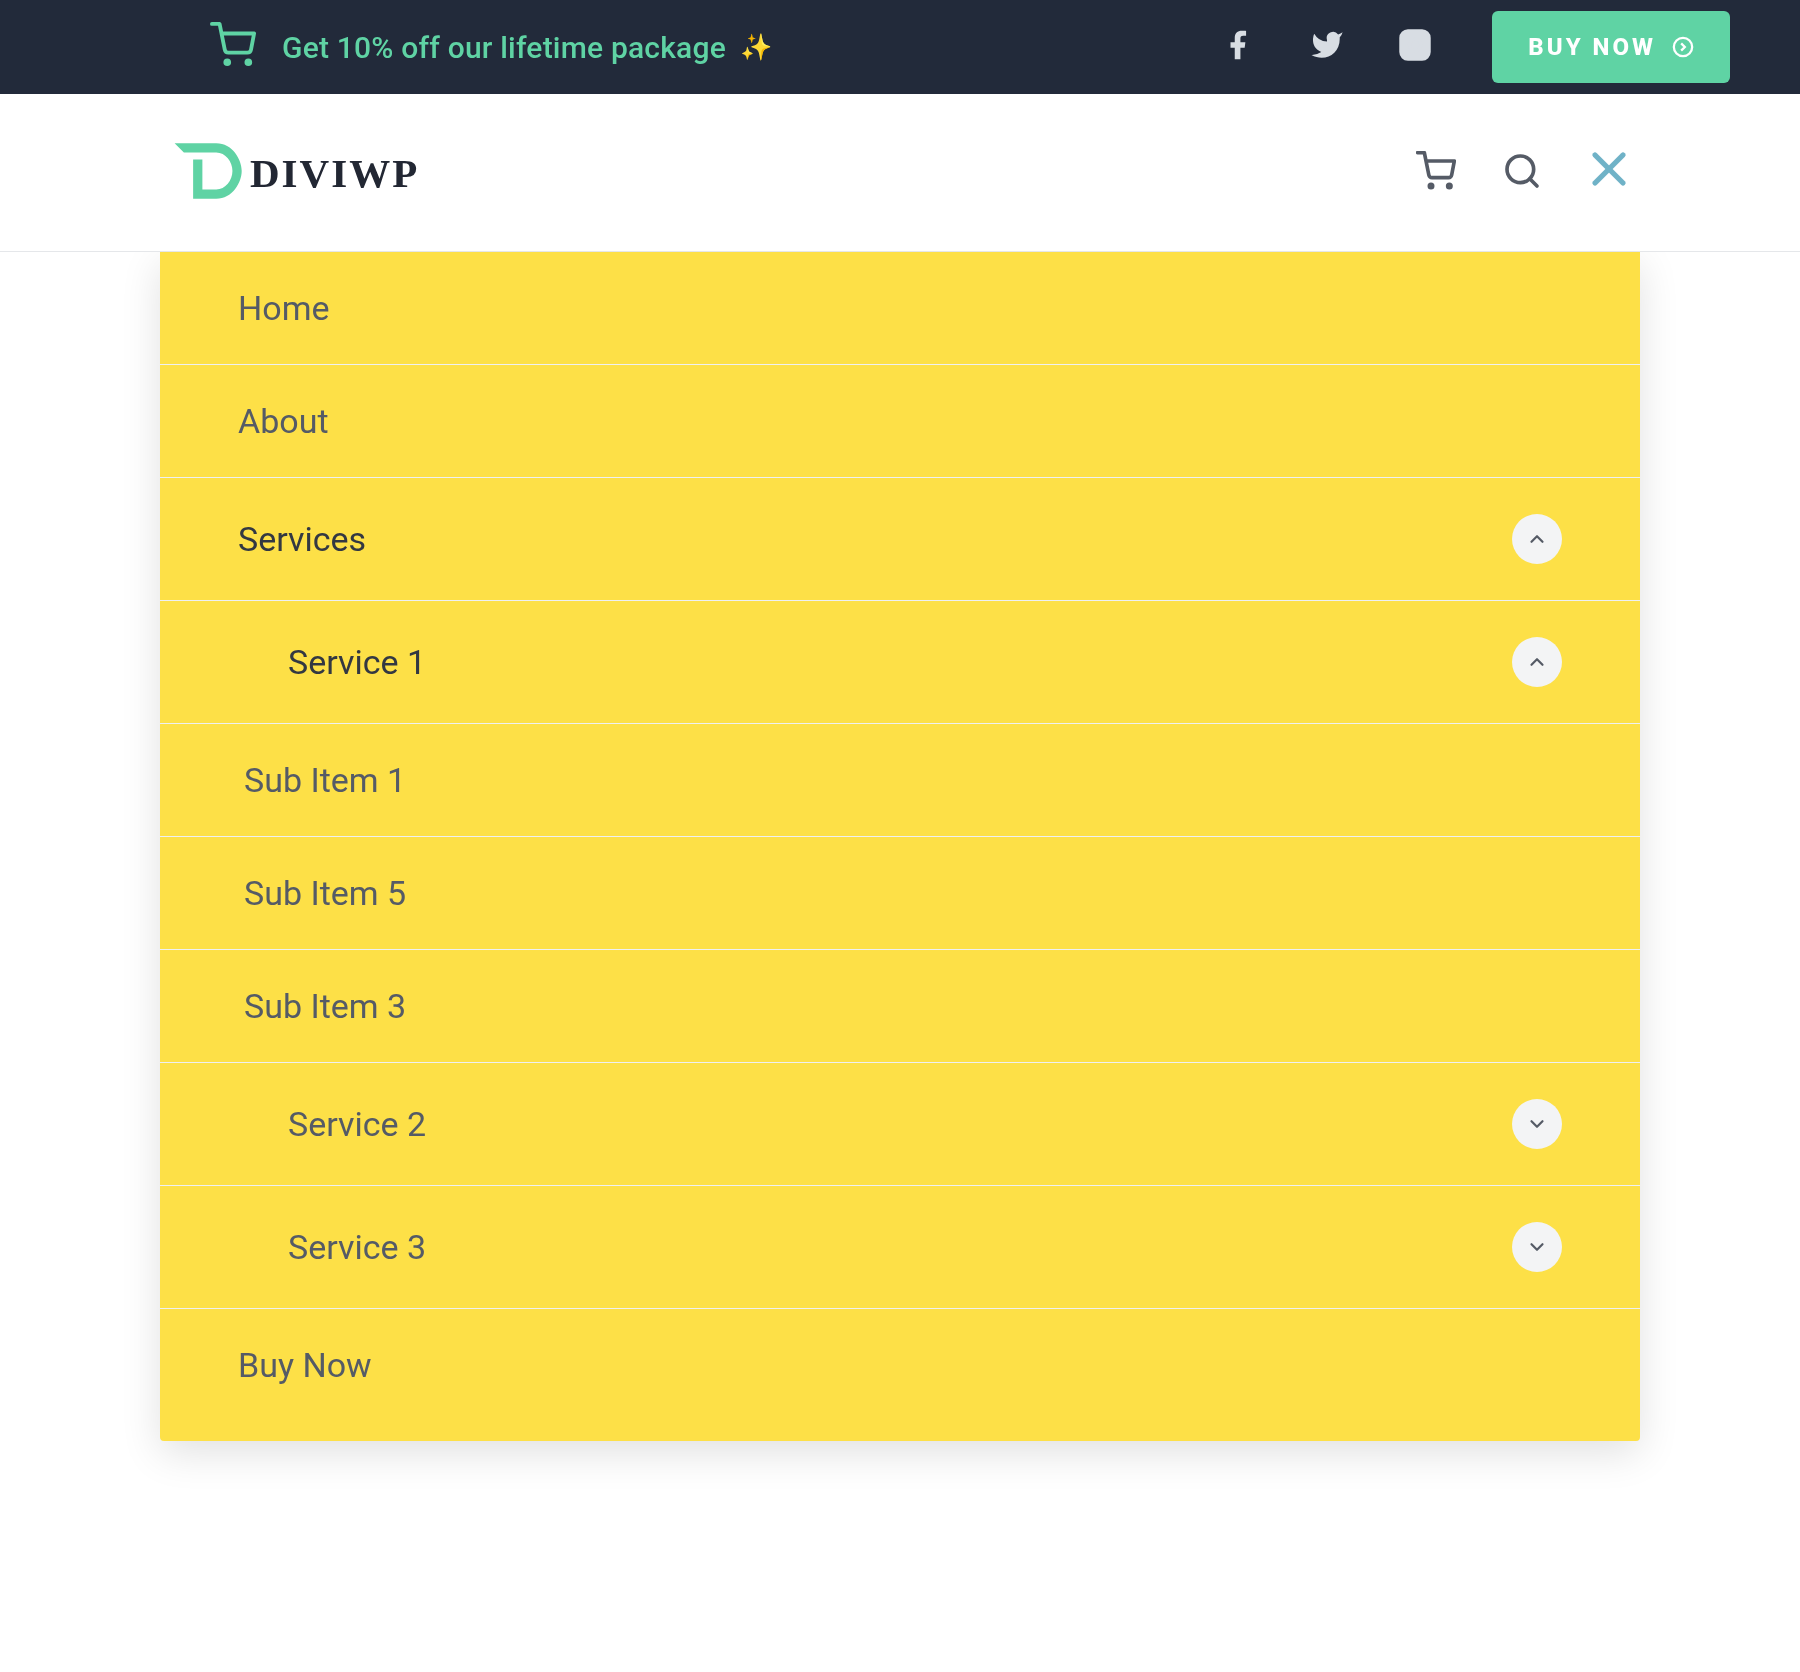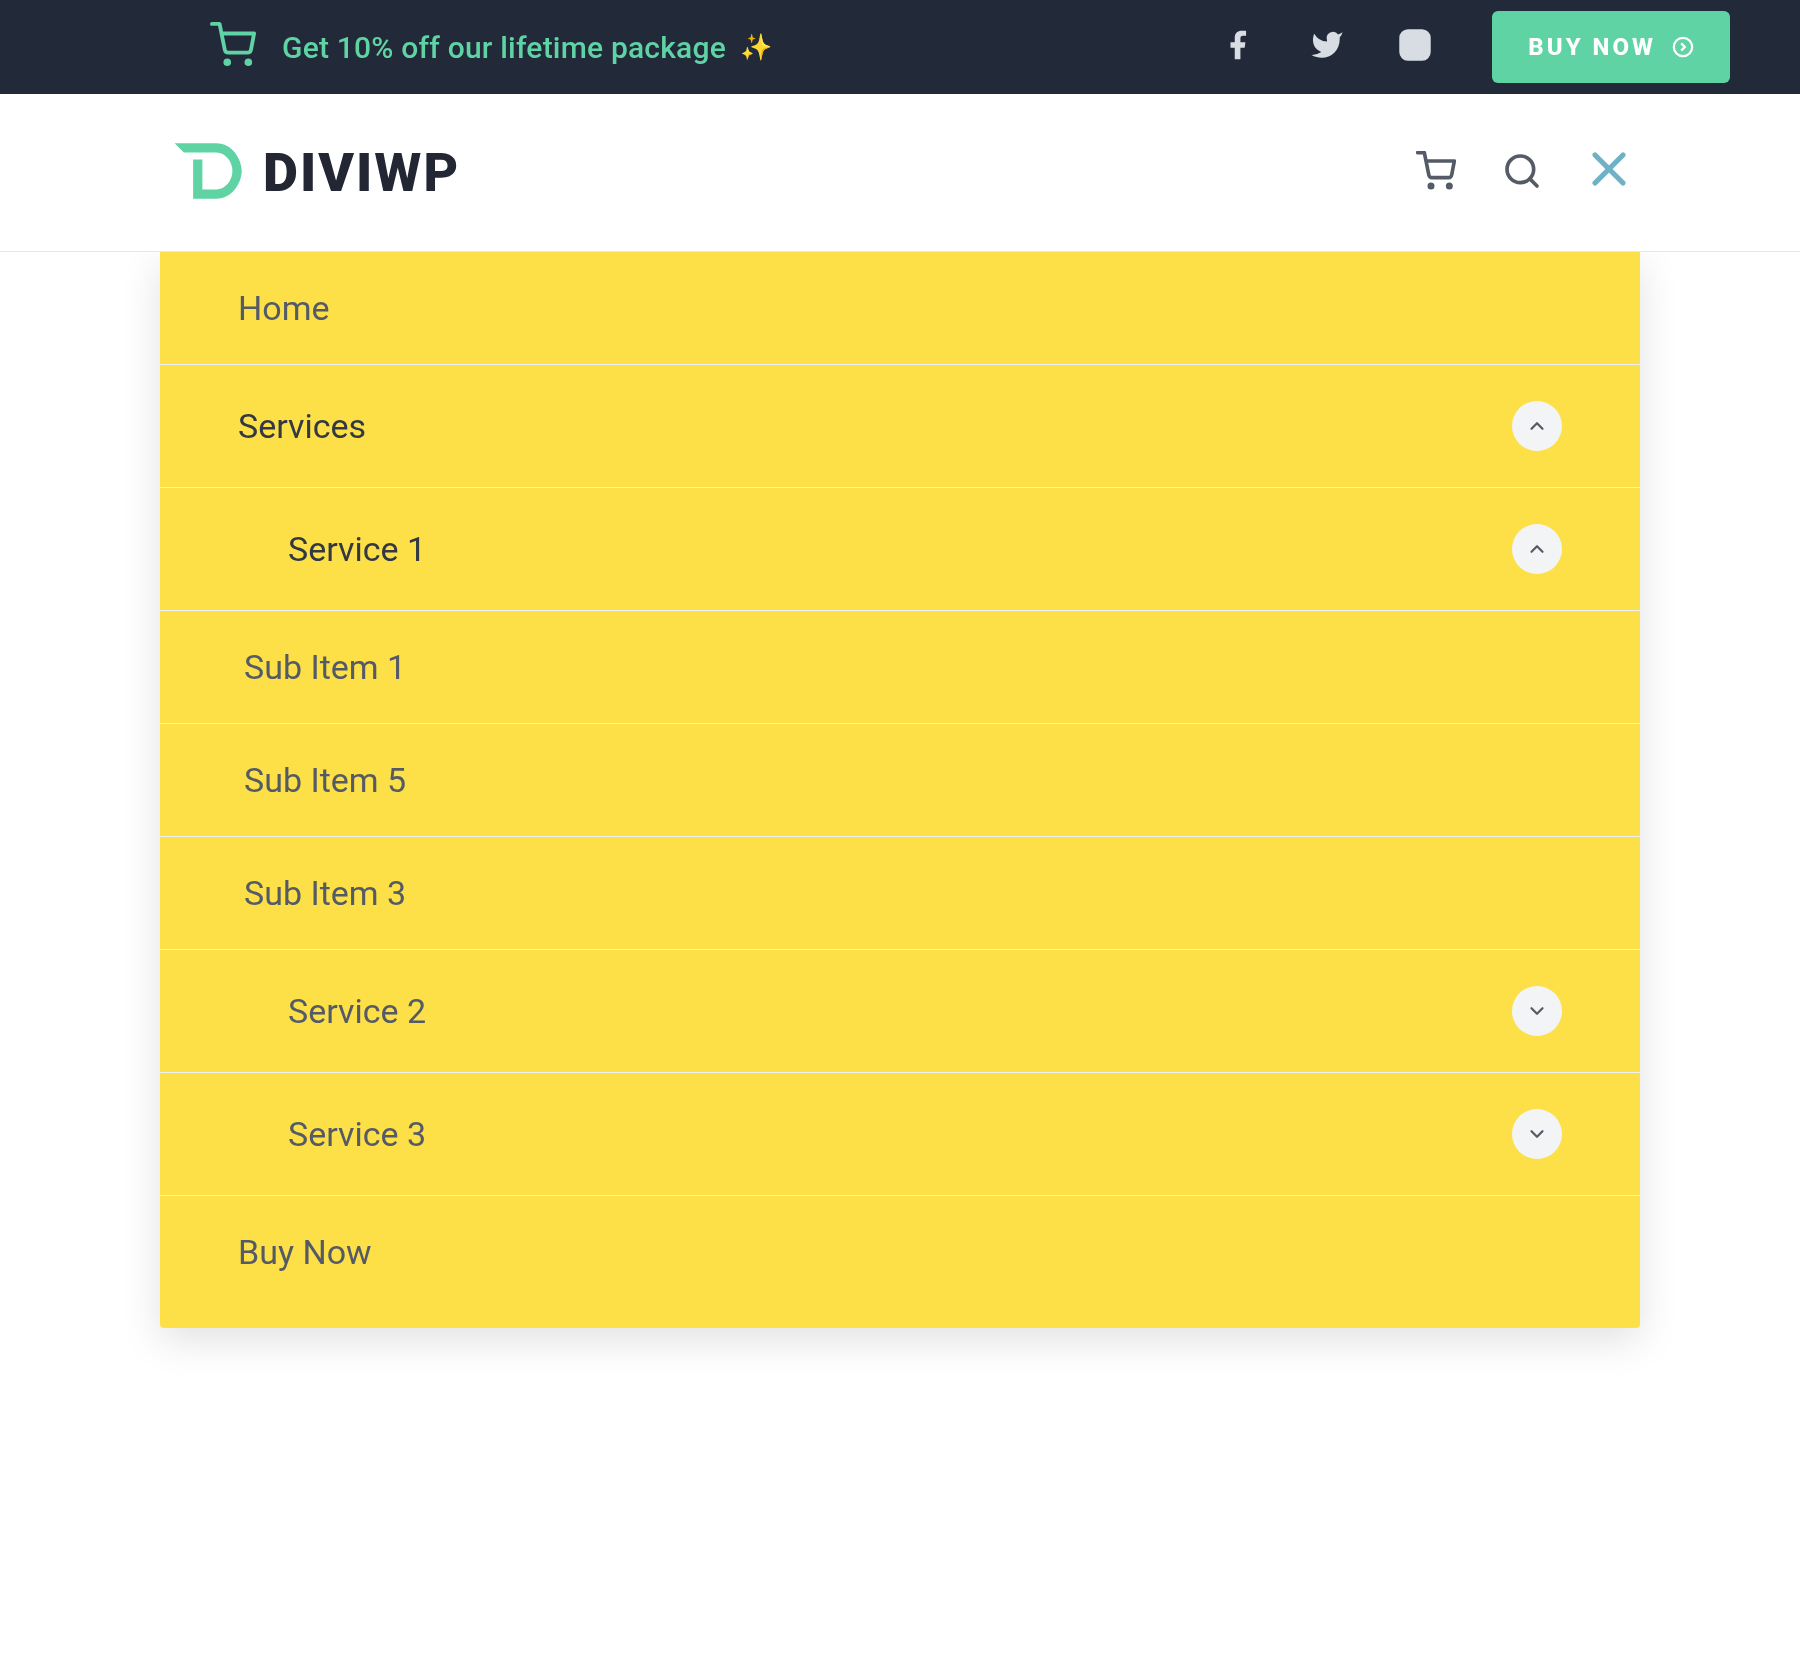--- a/index.html
+++ b/index.html
@@ -59,21 +59,21 @@
     height: 158px;
     display:flex;
     align-items:center;
     padding: 0 170px;
     border-bottom: 1px solid #e5e7ea;
     background:#fff;
     position: relative;
   }
   .logo { display:flex; align-items:center; gap: 0; }
   .logo-mark svg { width: 74px; height: 74px; }
-  .logo-text { font-size: 54px; font-weight: 800; letter-spacing: 2px; color:#222733; margin-left: 19px;}
+  .logo-text { font-size: 41px; font-weight: 800; letter-spacing: 2px; color:#222733; margin-left: 6px; font-family: Liberation Serif, serif;}
   .logo-text .bold { font-weight: 900; }
   .header-icons { margin-left:auto; display:flex; align-items:center; gap: 46px; }
   .hicon svg { width: 40px; height: 40px; stroke:#555b66; fill:none; stroke-width:2.2; }
   .close-x { color:#6fb2c7; font-size: 52px; line-height: 1; cursor:pointer; }
   .close-x svg { stroke:#6fb2c7; stroke-width:3; width:42px; height:42px; }
 
   
   .menu-wrap {
     width: 1480px;
     margin: 0 auto;
@@ -192,20 +192,23 @@
       </span>
     </div>
   </div>
 
   <div class="menu-wrap" data-interactable="false">
 
     <div class="menu-item level-1" data-interactable="true">
       <span class="label" data-interactable="false">Home</span>
     </div>
 
+    <div class="menu-item level-1" data-interactable="true">
+      <span class="label" data-interactable="false">About</span>
+    </div>
 
     <div class="menu-item level-1 active" data-interactable="true">
       <span class="label" data-interactable="false">Services</span>
       <span class="chev" data-interactable="true">
         <svg viewBox="0 0 24 24" stroke-linecap="round" stroke-linejoin="round">
             <polyline points="6 15 12 9 18 15"></polyline>
           </svg>
       </span>
     </div>
 

